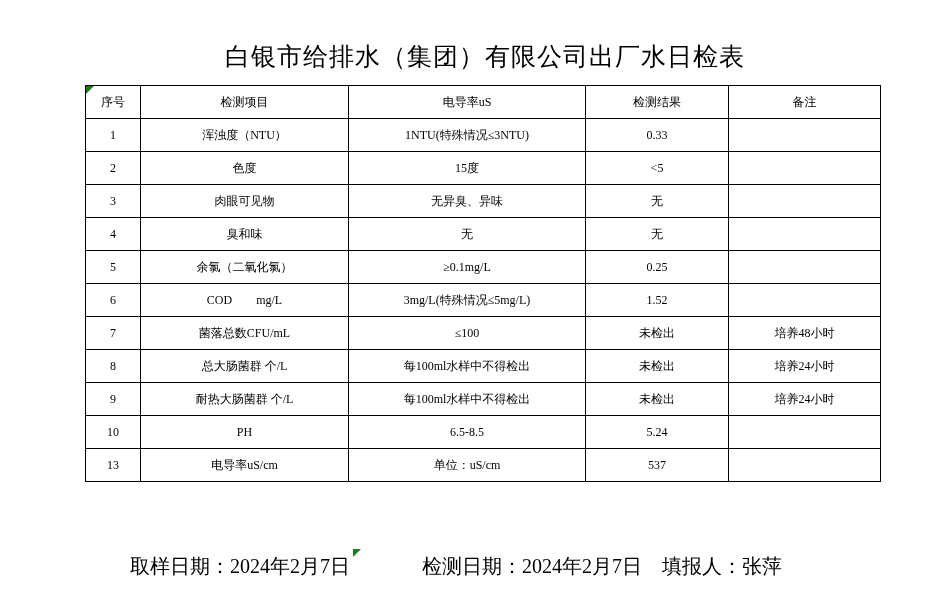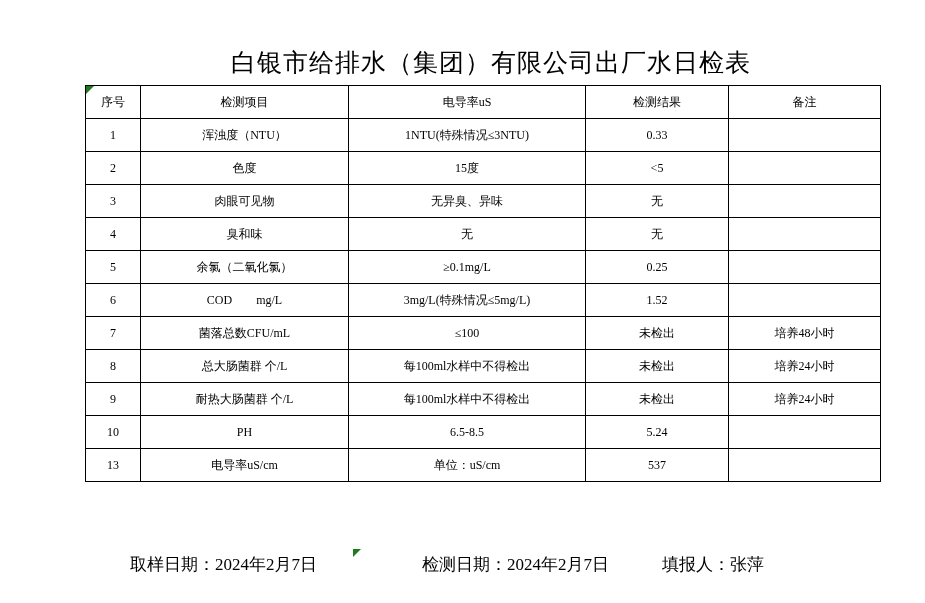--- a/index.html
+++ b/index.html
@@ -18,21 +18,21 @@
   }
   #doc-title {
     position: absolute;
     left: 85px;
     top: 38px;
     width: 796px;
     text-align: center;
     font-size: 25px;
     font-weight: normal;
     letter-spacing: 1px;
-    margin: 8px;
+    margin: 2px;
     white-space: nowrap;
   }
   #inspection-table {
     position: absolute;
     left: 85px;
     top: 85px;
     width: 796px;
     border-collapse: collapse;
     table-layout: fixed;
     font-size: 12px;
@@ -47,21 +47,21 @@
     font-weight: normal;
     white-space: pre;
     overflow: hidden;
   }
   .footer-row {
     position: absolute;
     top: 553px;
     left: 0;
     width: 925px;
     height: 24px;
-    font-size: 17px;
+    font-size: 20px;
   }
   .footer-item {
     position: absolute;
     top: 0;
     white-space: nowrap;
   }
   #footer-sample-date { left: 130px; }
   #footer-test-date   { left: 422px; text-align: right; }
   #footer-reporter    { left: 662px; }
   .green-marker {

